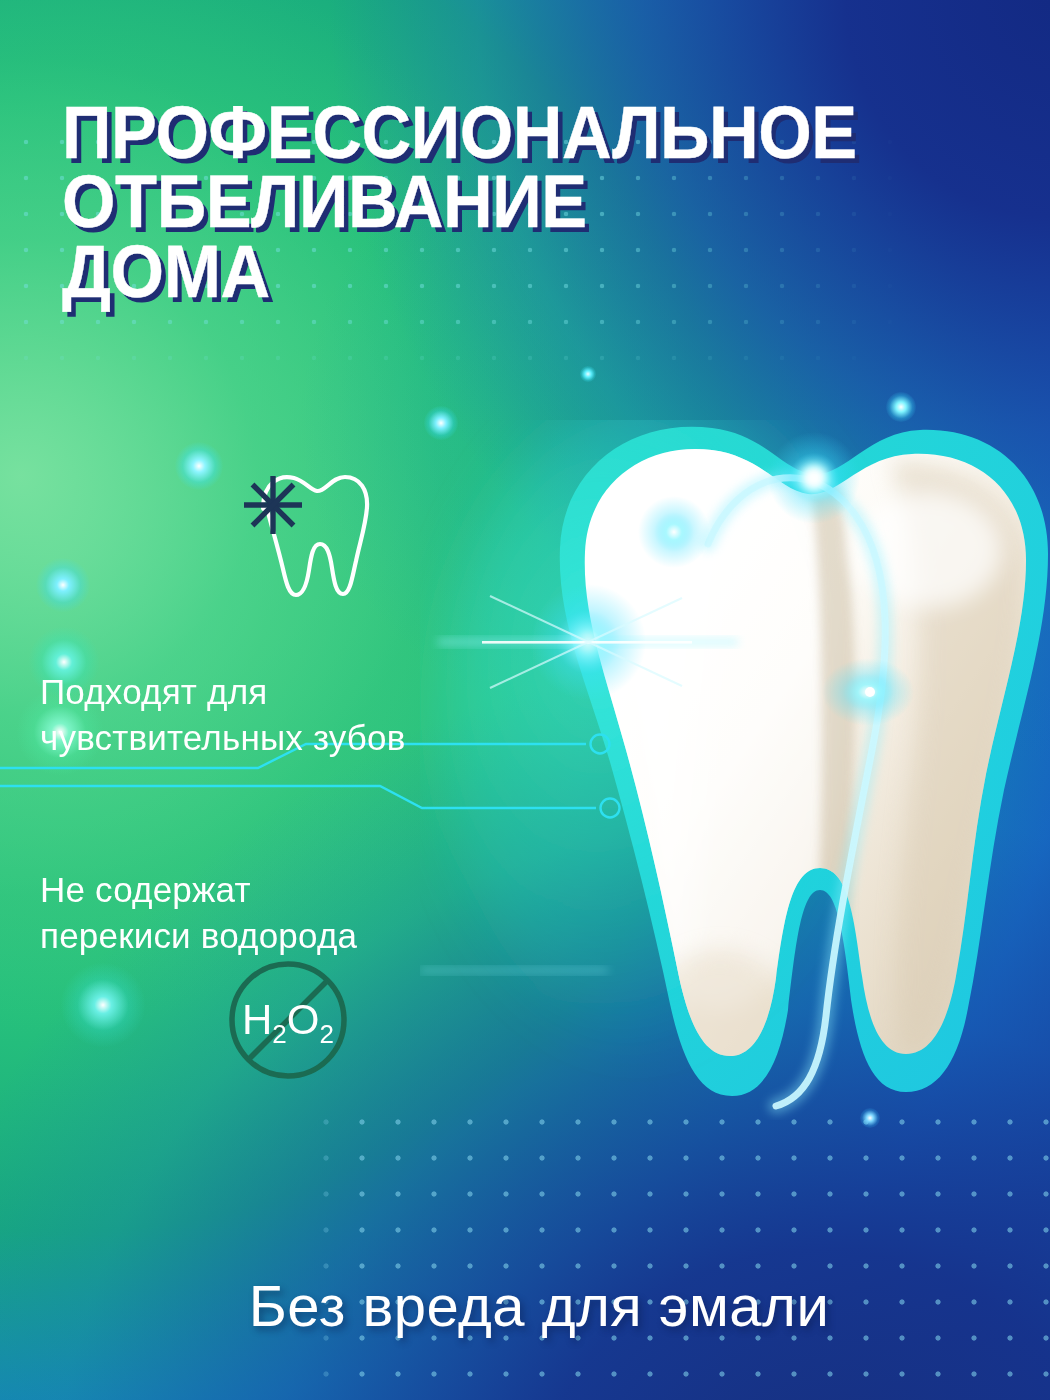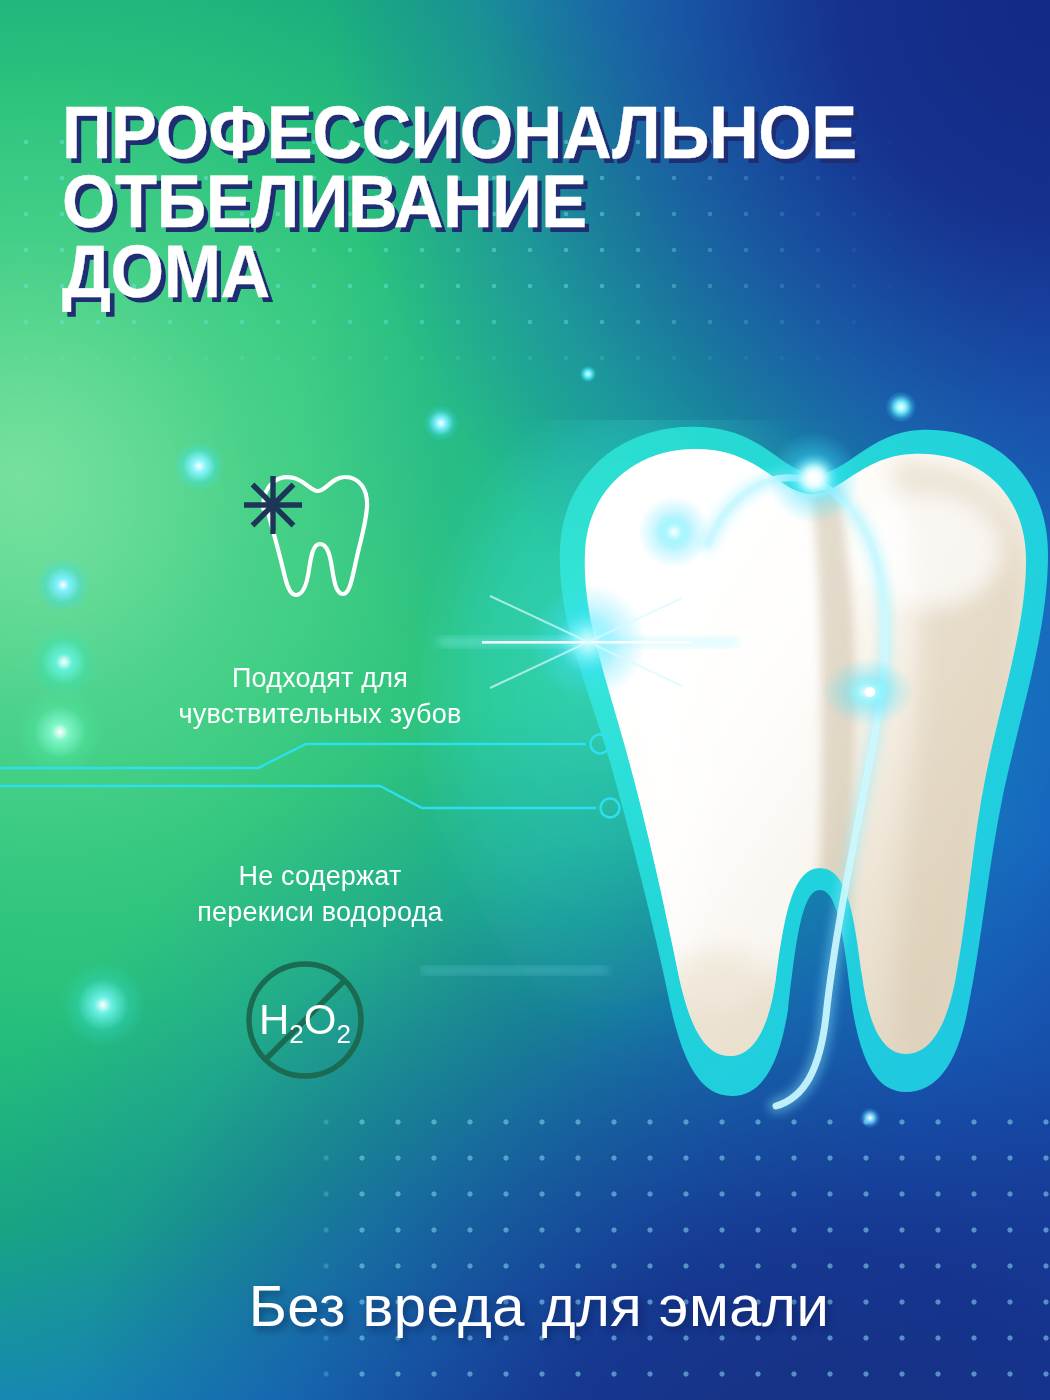--- a/index.html
+++ b/index.html
@@ -81,34 +81,34 @@
     transform-origin:left top;
     text-shadow:5px 5px 0 #1f2d73;
     white-space:pre-line;
     -webkit-text-stroke:0.4px #fff;
   }
 
   
   .feature-text{
     position:absolute;
     color:#ffffff;
-    font-size:27px;
+    font-size:35px;
     line-height:1.32;
     font-weight:500;
-    text-align:center;
+    text-align:left;
     white-space:pre-line;
     letter-spacing:.2px;
   }
   #feat1-text{ left:40px; top:634px; width:560px; }
   #feat2-text{ left:40px; top:832px; width:560px; }
 
   
   .icon-box{position:absolute;}
   #tooth-icon-box{ left:222px; top:466px; width:148px; height:140px; }
-  #h2o2-icon-box{ left:241px; top:956px; width:128px; height:128px; }
+  #h2o2-icon-box{ left:224px; top:956px; width:128px; height:128px; }
 
   
   .tagline{
     position:absolute;
     left:0; top:1272px; width:1050px;
     text-align:center;
     color:#ffffff;
     font-size:58px;
     font-weight:400;
     letter-spacing:.5px;

